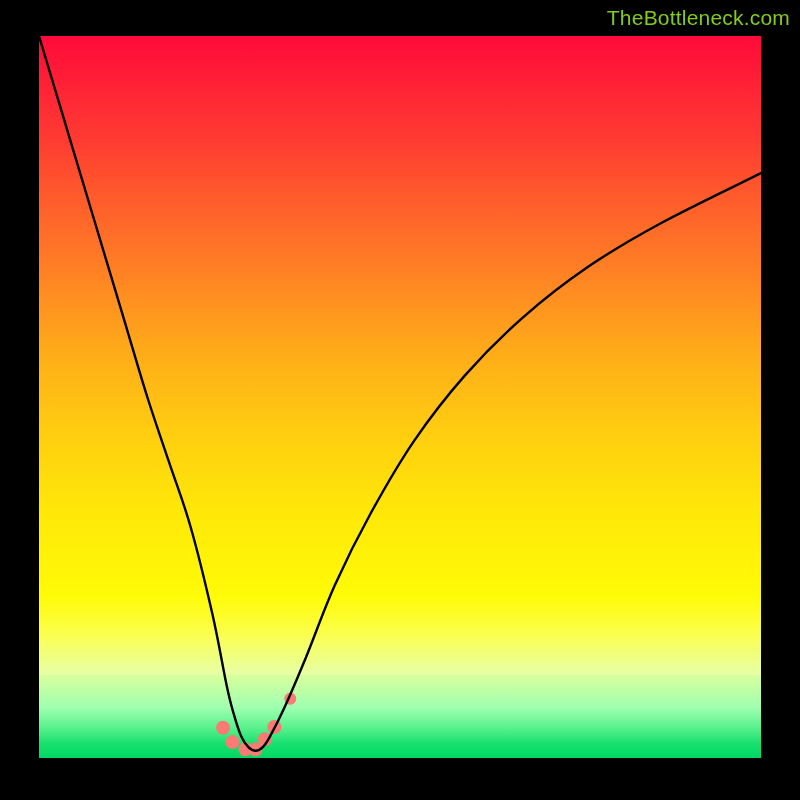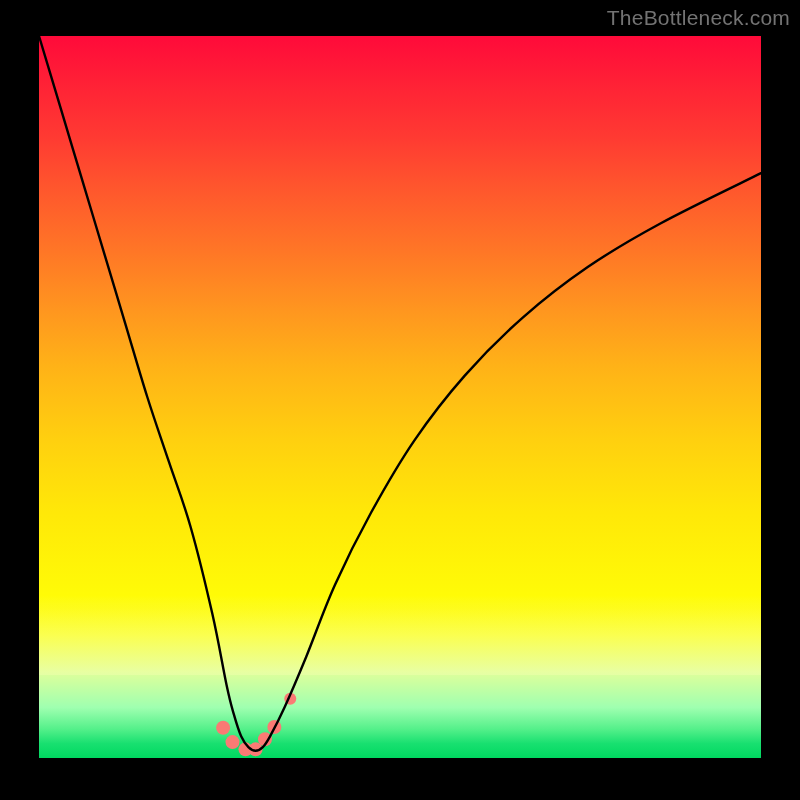--- a/index.html
+++ b/index.html
@@ -65,21 +65,21 @@
     position: absolute;
     left: 0; top: 0;
     width: 722px;
     height: 722px;
     overflow: visible;
   }
   .watermark {
     position: absolute;
     top: 6px;
     right: 10px;
-    color: #737373;
+    color: #84cc16;
     font-size: 21px;
     font-weight: 500;
     letter-spacing: 0.2px;
     user-select: none;
   }
 </style>
 </head>
 <body>
 
 <div class="frame">

